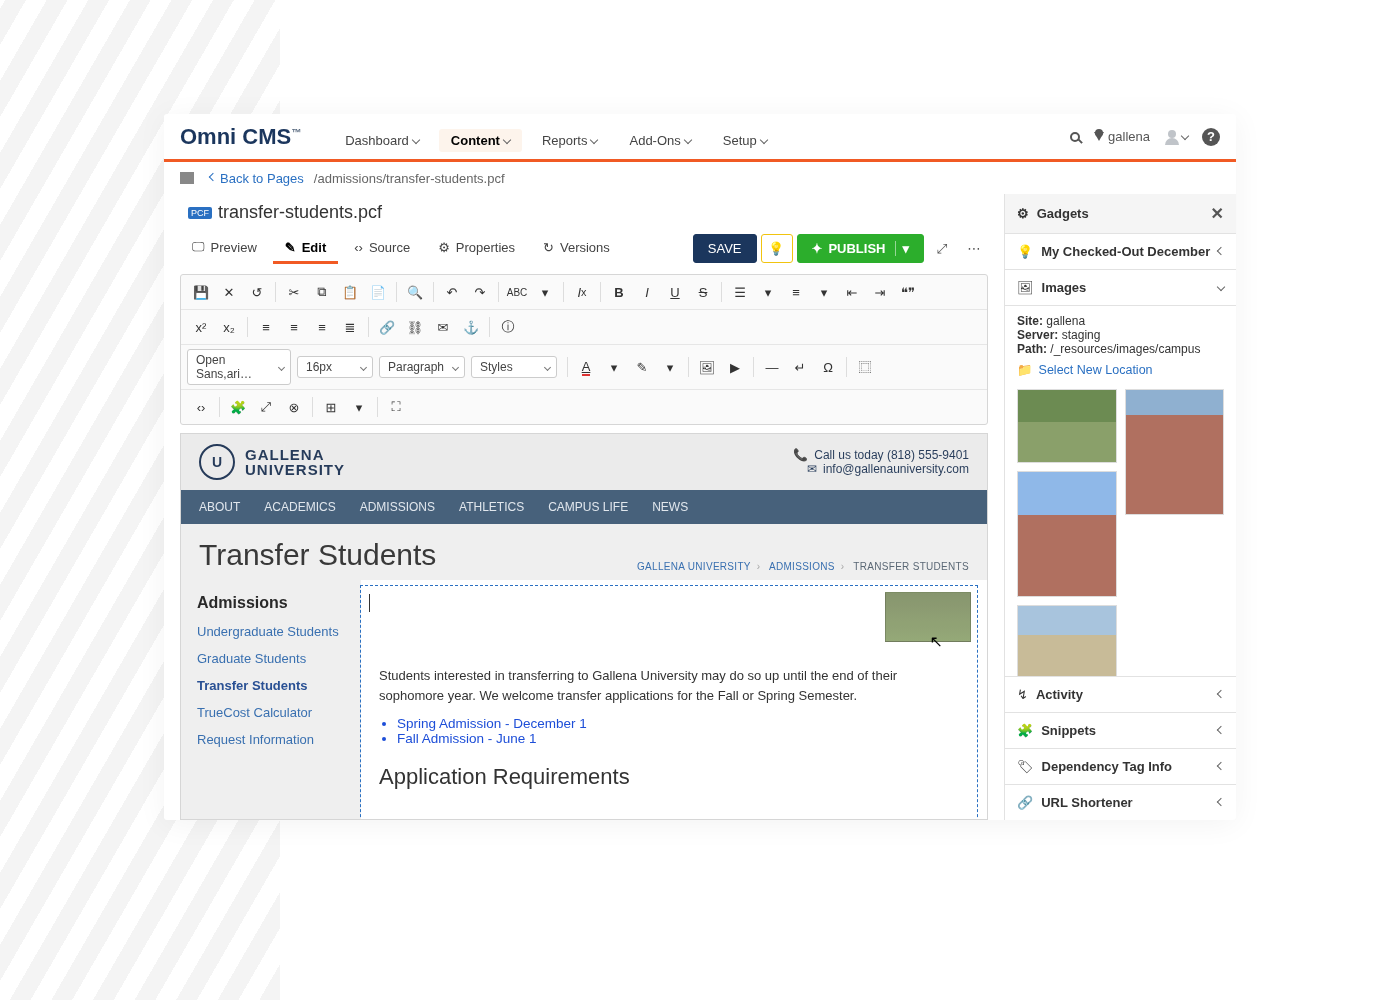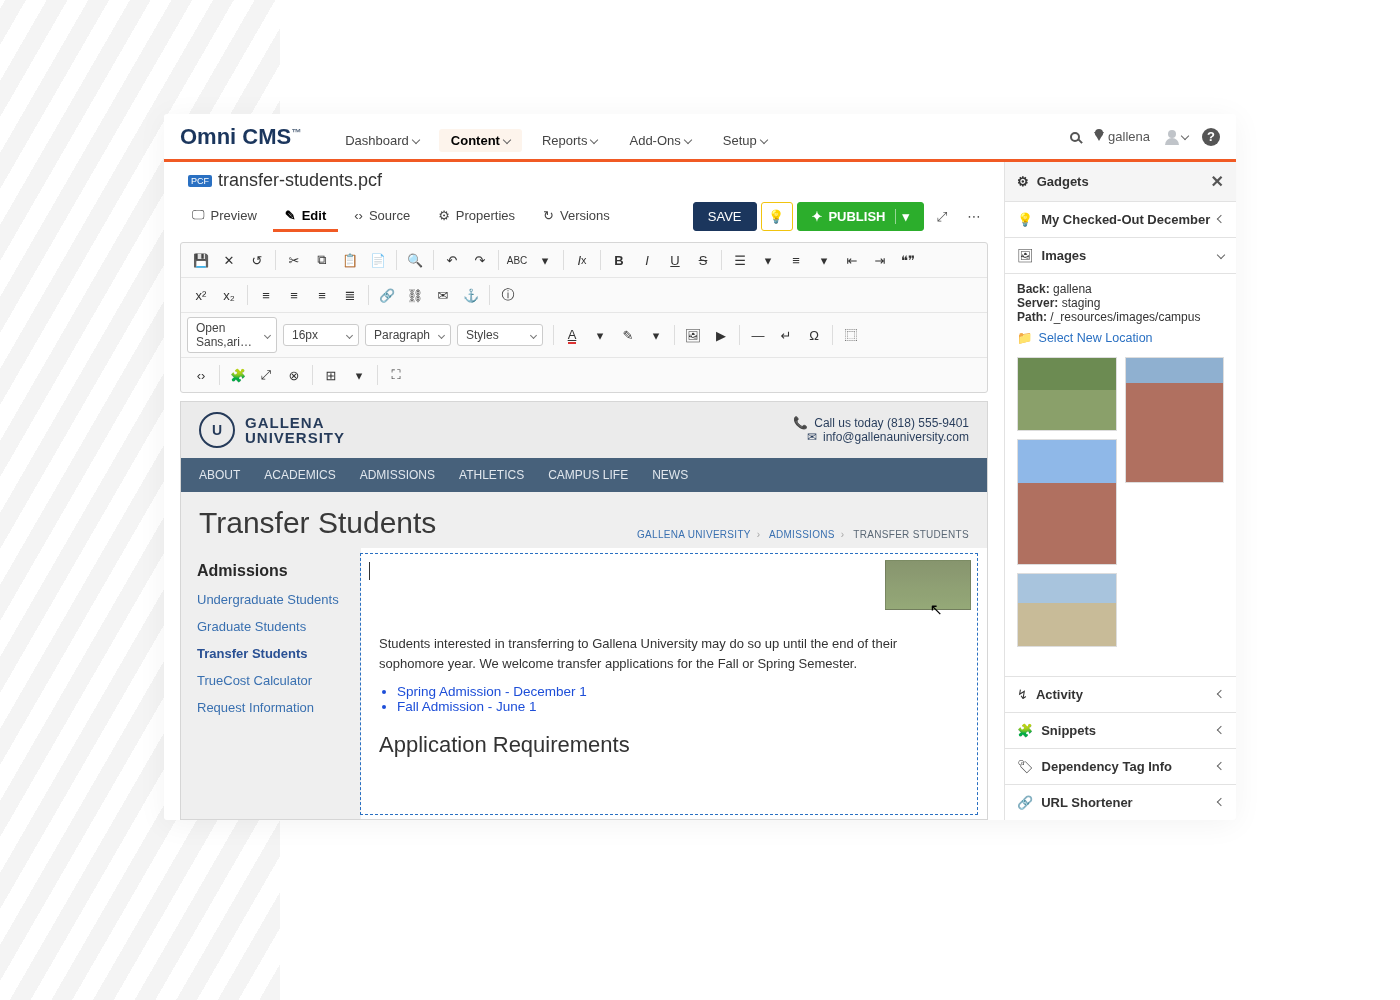--- a/index.html
+++ b/index.html
@@ -83,21 +83,21 @@
 }
 .ribbon-row { display:flex; align-items:center; flex-wrap:wrap; padding:4px 6px; border-bottom:1px solid #e6e6e6; gap:0;}
 .ribbon-row:last-child{border-bottom:none;}
 .rbtn {
   width:28px; height:26px; display:inline-flex; align-items:center; justify-content:center;
   font-size:13px; color:#333; cursor:pointer; border-radius:3px;
 }
 .rsep { width:1px; height:20px; background:#ddd; margin:0 4px; }
 .rsel { border:1px solid #ccc; background:#fff; font-size:12px; padding:3px 22px 3px 8px; border-radius:3px; color:#444; position:relative; margin-right:6px;}
 .rsel::after{content:""; position:absolute; right:6px; top:50%; margin-top:-2px; border:solid #777; border-width:0 1px 1px 0; padding:2px; transform:rotate(45deg);}
-.w-font{width:90px;} .w-size{width:76px;} .w-para{width:86px;} .w-style{width:86px;}
+.w-font{width:104px;} .w-size{width:76px;} .w-para{width:86px;} .w-style{width:86px;}
 
 
 .canvas {
   flex:1; margin-top:8px; border:1px solid #d6d6d6; overflow:hidden; position:relative; background:#fff;
 }
 .site-header {
   display:flex; align-items:center; justify-content:space-between; padding:10px 18px;
   background: rgba(120,120,120,.15);
 }
 .uni-logo { display:flex; align-items:center; gap:10px; color:#1b365d; font-weight:700;}
@@ -220,20 +220,28 @@
         <span>gallena</span>
       </span>
       <span style="display:flex;align-items:center;gap:2px;">
         <span class="i i-user"></span>
         <span class="chev"></span>
       </span>
       <span class="i i-help">?</span>
     </span>
   </div>
 
+  <div class="breadcrumb">
+    <span class="folder-icon"></span>
+    <span style="color:#2a70c2; display:inline-flex; align-items:center; gap:4px;">
+      <span class="chev chev-left" style="border-color:#2a70c2;"></span>
+      <a href="#" class="back-link">Back to Pages</a>
+    </span>
+    <span>/admissions/transfer-students.pcf</span>
+  </div>
 
   <div class="body-row">
 
     <div class="editor-col">
 
       <div class="file-title">
         <span class="pcf">PCF</span>
         <span>transfer-students.pcf</span>
       </div>
 
@@ -436,21 +444,21 @@
 
       <div class="gadget-item expanded">
         <span class="gi-left">
               <span>🖼</span>
               <b>Images</b>
             </span>
         <span class="chev"></span>
       </div>
 
       <div class="images-body">
-        <div class="meta"><b>Back:</b> <span>gallena</span></div>
+        <div class="meta"><b>Site:</b> <span>gallena</span></div>
         <div class="meta"><b>Server:</b> <span>staging</span></div>
         <div class="meta"><b>Path:</b> <span>/_resources/images/campus</span></div>
         <div class="newloc">
           <span style="color:#e6a93c">📁</span>
           <span>Select New Location</span>
         </div>
         <div class="thumb-grid">
           <div class="thumb b1"></div>
           <div class="thumb tall"></div>
           <div class="thumb b3" style="height:126px"></div>

